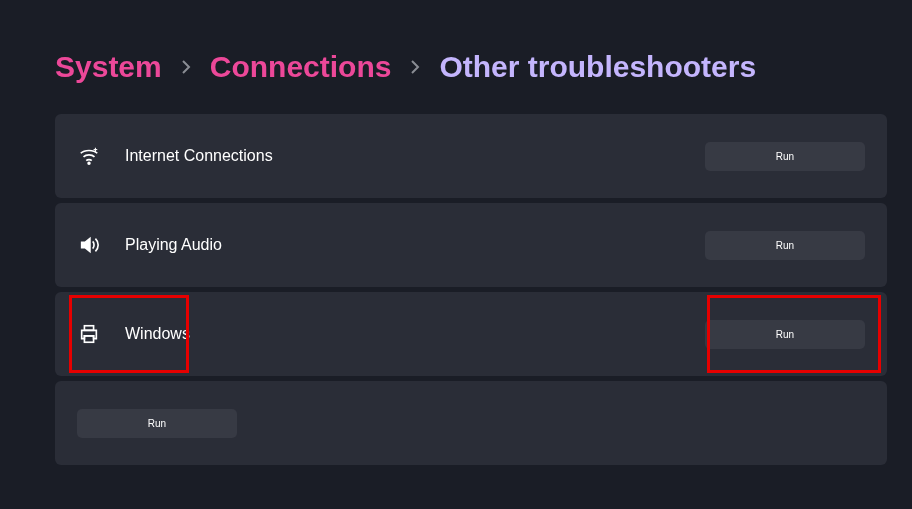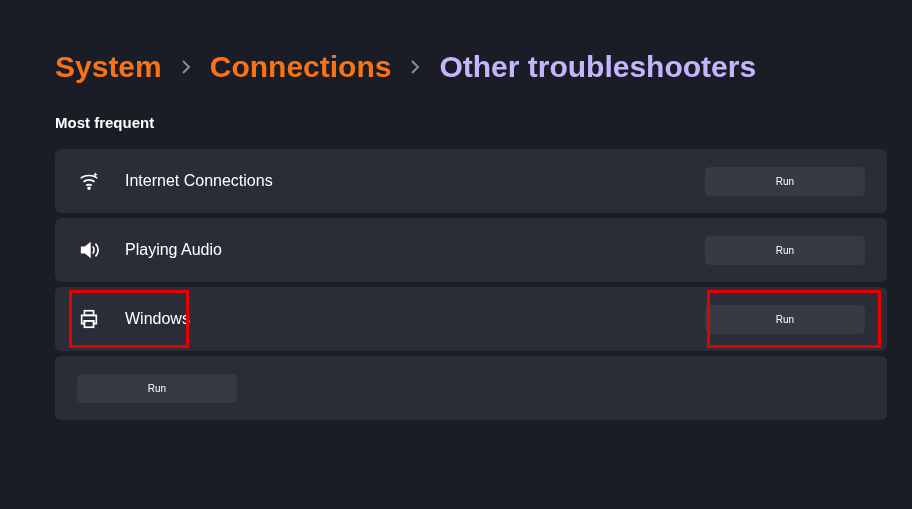--- a/index.html
+++ b/index.html
@@ -16,21 +16,21 @@
     }
     .breadcrumb {
       display: flex;
       align-items: center;
       gap: 18px;
       margin-bottom: 30px;
     }
     .breadcrumb-item {
       font-size: 30px;
       font-weight: 600;
-      color: #f97316;
+      color: #ec4899;
       cursor: pointer;
     }
     .breadcrumb-item.current {
       color: #c4b5fd;
       cursor: default;
     }
     .breadcrumb-chevron {
       color: #8a8d94;
       font-size: 20px;
       display: flex;
@@ -47,21 +47,21 @@
       flex-direction: column;
       gap: 5px;
     }
     .list-item {
       display: flex;
       align-items: center;
       justify-content: space-between;
       background: #2a2d37;
       border-radius: 6px;
       padding: 20px 22px 20px 22px;
-      height: 64px;
+      height: 84px;
       position: relative;
     }
     .list-item-left {
       display: flex;
       align-items: center;
       gap: 24px;
     }
     .list-item-icon {
       width: 24px;
       height: 24px;
@@ -117,21 +117,20 @@
     </span>
     <span class="breadcrumb-item">Connections</span>
     <span class="breadcrumb-chevron">
       <svg width="12" height="16" viewBox="0 0 12 16" fill="none">
           <path d="M3 2 L9 8 L3 14" stroke="currentColor" stroke-width="2" fill="none"></path>
         </svg>
     </span>
     <span class="breadcrumb-item current">Other troubleshooters</span>
   </nav>
 
-  <div class="section-label">Most frequent</div>
 
   <div class="list">
 
     <div class="list-item">
       <div class="list-item-left">
         <span class="list-item-icon">
           <svg width="22" height="22" viewBox="0 0 24 24" fill="none" stroke="currentColor" stroke-width="1.8">
             <path d="M3 9 C7 5, 17 5, 21 9"></path>
             <path d="M6 13 C9 10, 15 10, 18 13"></path>
             <path d="M9 17 C10.5 15.5, 13.5 15.5, 15 17"></path>

